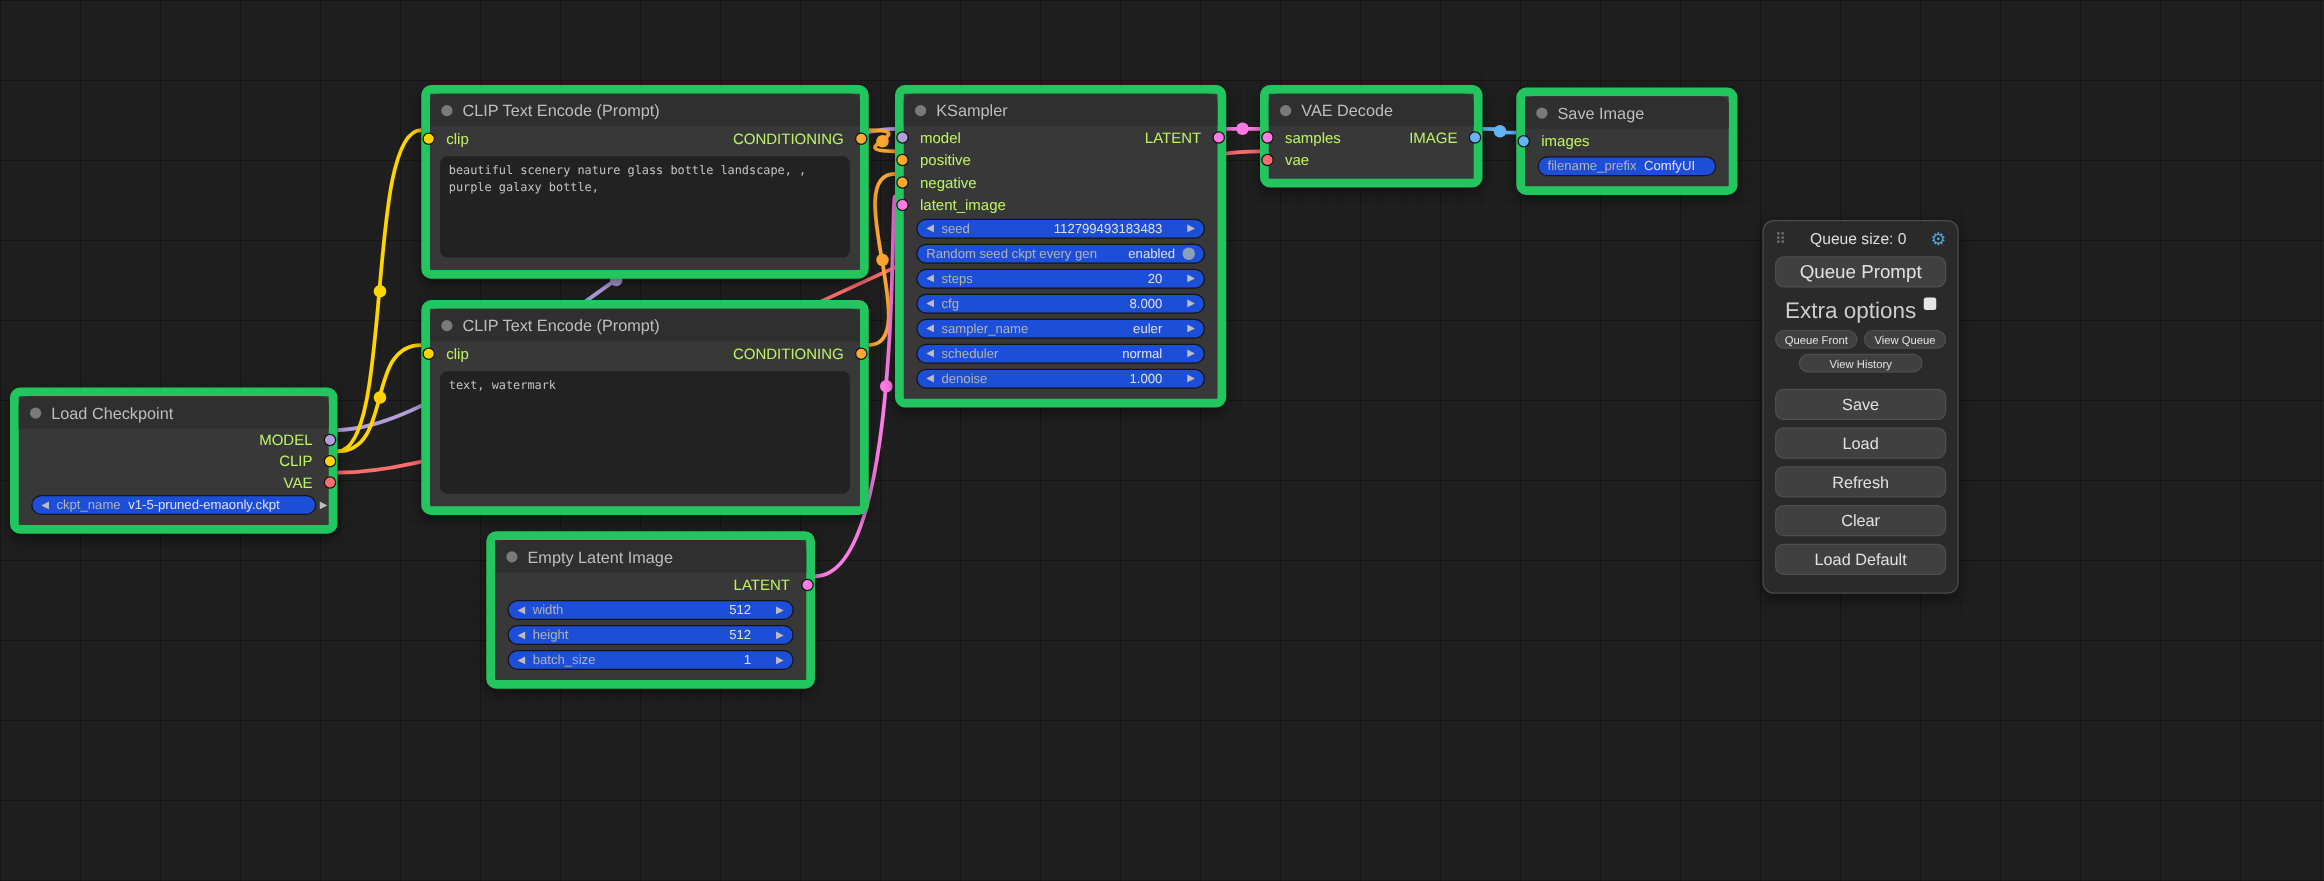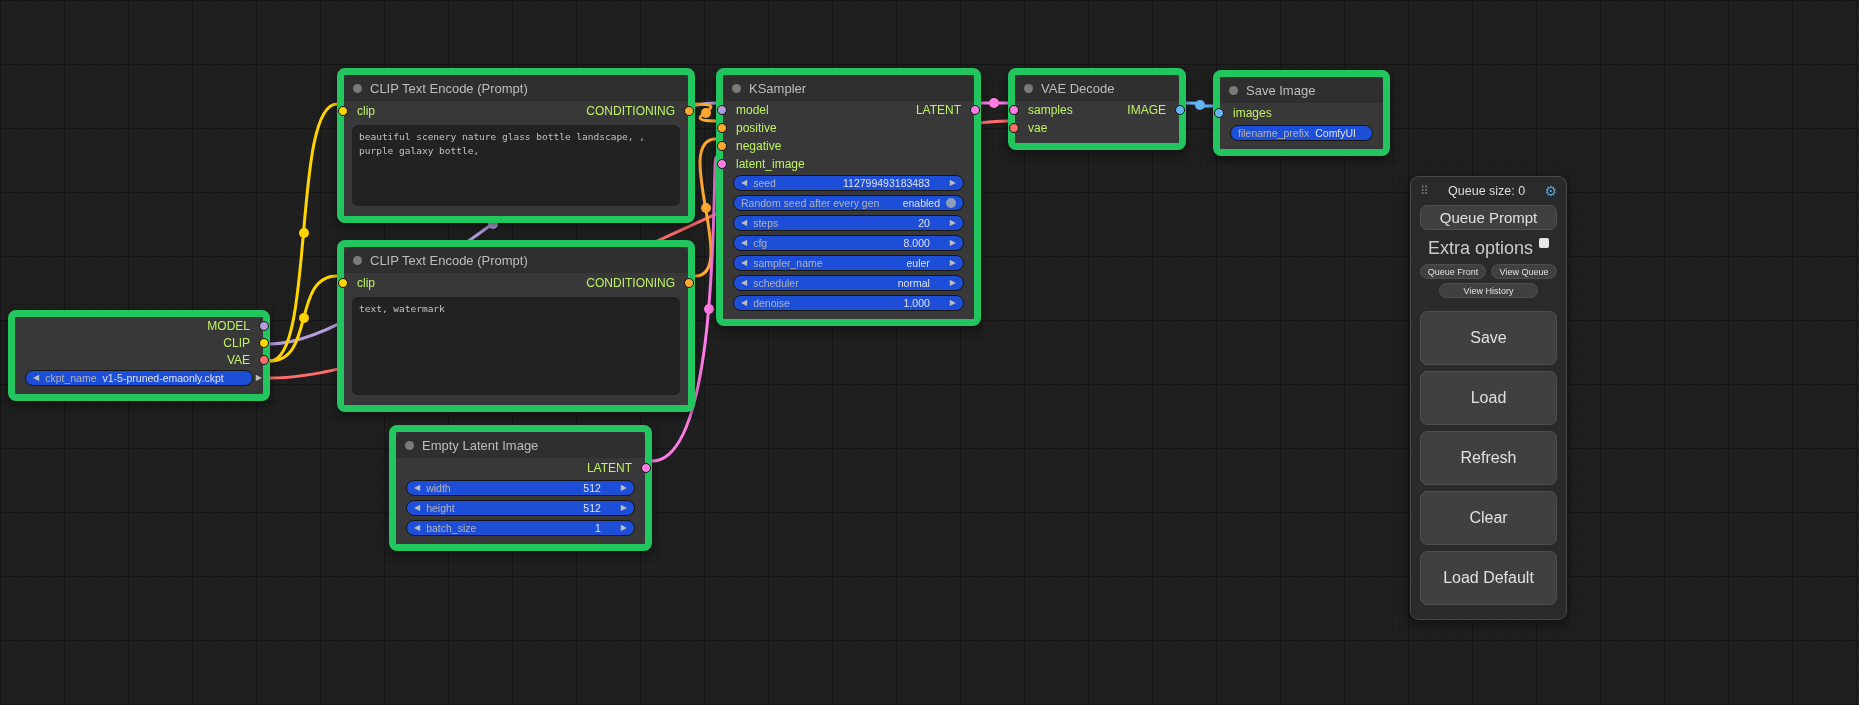--- a/index.html
+++ b/index.html
@@ -35,21 +35,21 @@
         font-family:"DejaVu Sans Mono",monospace;font-size:9.5px;color:#c2c2c2;white-space:pre-wrap;line-height:1.45}
   
   .menu{position:absolute;left:1410px;top:176px;width:157px;background:#2a2a2a;border:1px solid #4a4a4a;
         border-radius:9px;padding:7px 9px 11px;display:flex;flex-direction:column;color:#ccc;
         box-shadow:0 4px 12px rgba(0,0,0,.5)}
   .menu-header{display:flex;align-items:center;font-size:12.5px;color:#ddd;margin-bottom:7px}
   .drag{color:#777;font-size:12px;cursor:grab}
   .qsize{flex:1;text-align:center}
   .gear{font-size:14px;line-height:1;cursor:pointer}
   .btn{background:#404040;border:1px solid #4e4e4e;border-radius:7px;color:#e0e0e0;text-align:center;cursor:pointer}
-  .btn.big{font-size:16px;padding:17px 0;margin:3px 0}
+  .btn.big{font-size:13px;padding:4px 0;margin:3px 0}
   .btn.prompt{font-size:15px;padding:3px 0;margin-bottom:5px}
   .btn.small{font-size:9px;padding:1.5px 0;border-radius:9px;flex:1}
   .extra{display:flex;justify-content:center;gap:6px;font-size:18px;margin:3px 0 5px}
   .checkbox{width:10px;height:10px;background:#e6e6e6;border-radius:2px;display:inline-block}
   .smallrow{display:flex;gap:5px;margin-bottom:4px}
   .vh{width:72%;align-self:center;margin-bottom:10px}
 </style>
 </head>
 <body>
 
@@ -74,20 +74,24 @@
     <circle cx="639" cy="250" r="5" fill="#ff6e6e"></circle>
     <circle cx="706" cy="113" r="5" fill="#ffa931"></circle>
     <circle cx="706" cy="208" r="5" fill="#ffa931"></circle>
     <circle cx="709" cy="309" r="5" fill="#ff7ce7"></circle>
     <circle cx="994" cy="103" r="5" fill="#ff7ce7"></circle>
     <circle cx="1200" cy="105" r="5" fill="#64b5f6"></circle>
   </g>
 </svg>
 
 <div class="node" style="left:8px;top:310px;width:262px;">
+  <div class="node-title">
+    <span class="tdot"></span>
+    <span>Load Checkpoint</span>
+  </div>
   <div class="row" style="height:17px">
     <span class="out-label">MODEL</span>
     <span class="slot-dot out" style="background-color: rgb(179, 157, 219);"></span>
   </div>
   <div class="row" style="height:17px">
     <span class="out-label">CLIP</span>
     <span class="slot-dot out" style="background-color: rgb(255, 213, 0);"></span>
   </div>
   <div class="row" style="height:17px">
     <span class="out-label">VAE</span>
@@ -181,21 +185,21 @@
     <span class="slot-dot in" style="background-color: rgb(255, 124, 231);"></span>
     <span class="in-label">latent_image</span>
   </div>
   <div class="widget">
     <span class="arrow">◀</span>
     <span class="wlabel">seed</span>
     <span class="wvalue" style="margin-right:14px">112799493183483</span>
     <span class="arrow">▶</span>
   </div>
   <div class="widget">
-    <span class="wlabel">Random seed after every gen</span>
+    <span class="wlabel">Random seed ckpt every gen</span>
     <span class="wvalue">enabled</span>
     <span class="toggle" style="background-color: rgb(139, 160, 184);"></span>
   </div>
   <div class="widget">
     <span class="arrow">◀</span>
     <span class="wlabel">steps</span>
     <span class="wvalue" style="margin-right:14px">20</span>
     <span class="arrow">▶</span>
   </div>
   <div class="widget">

